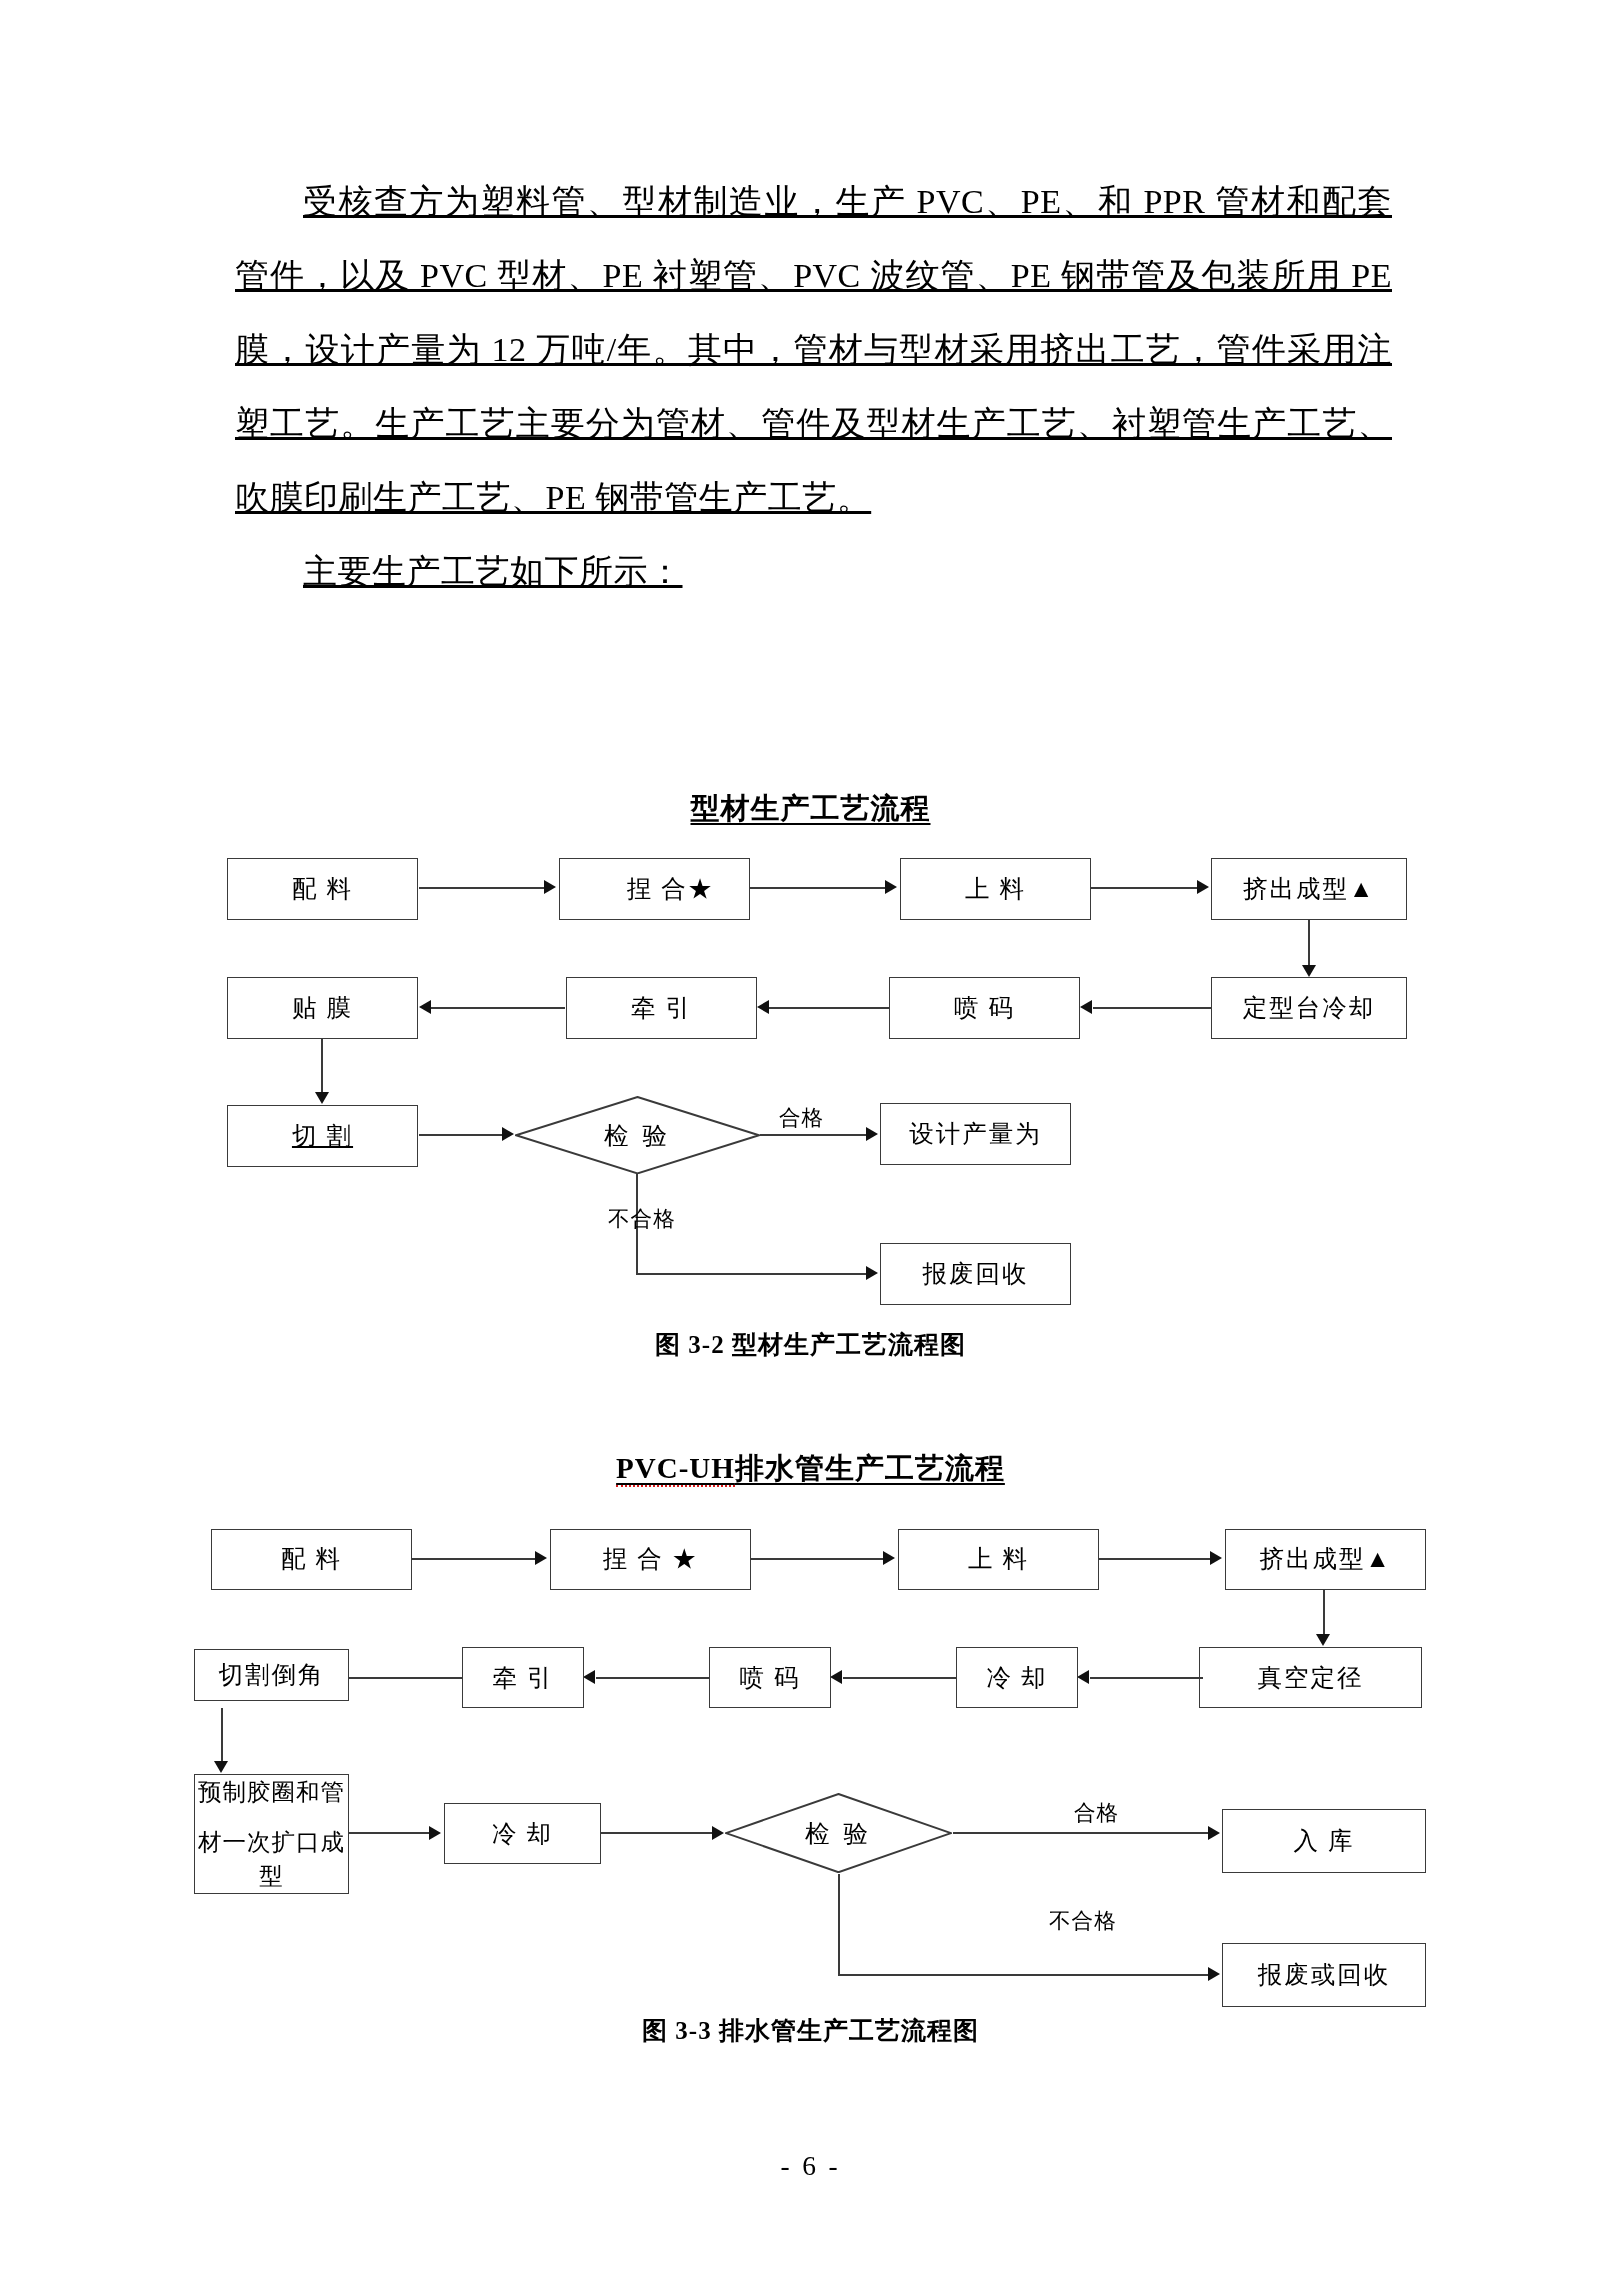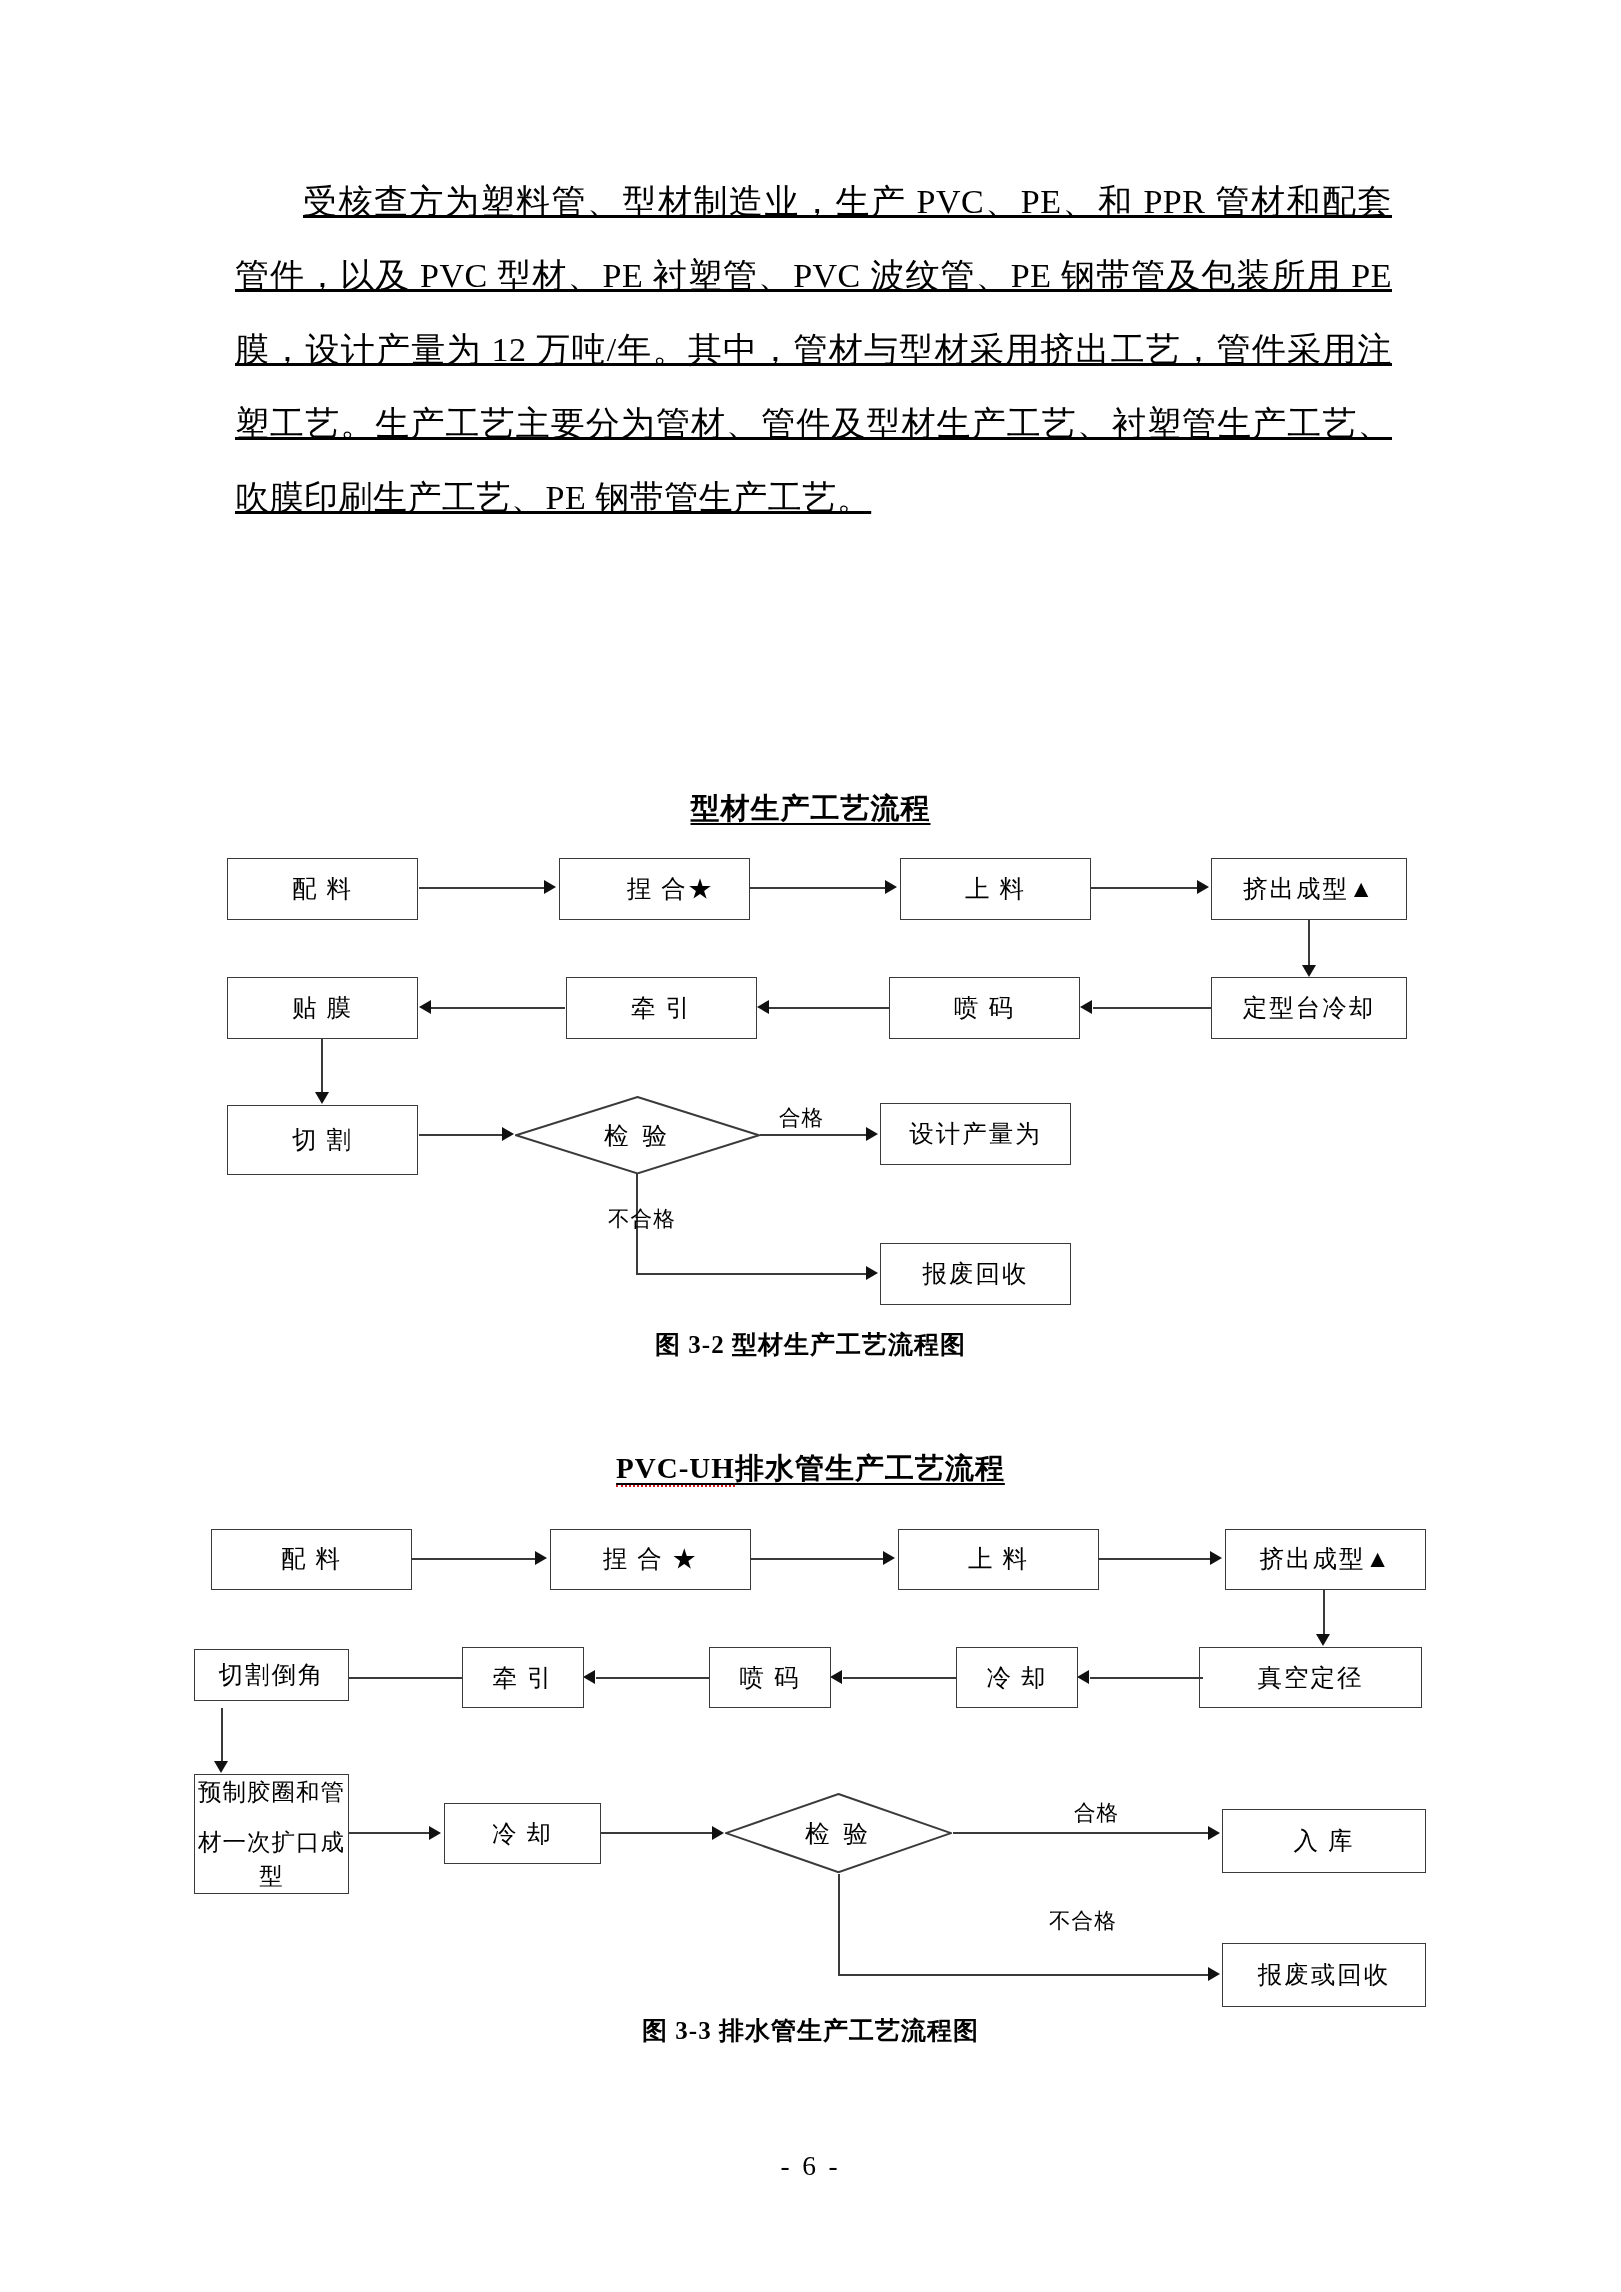--- a/index.html
+++ b/index.html
@@ -149,20 +149,21 @@
     white-space: nowrap;
   }
 </style>
 </head>
 <body>
 
 <div class="page">
 
   <div class="body-block">
     <p class="para">受核查方为塑料管、型材制造业，生产 PVC、PE、和 PPR 管材和配套管件，以及 PVC 型材、PE 衬塑管、PVC 波纹管、PE 钢带管及包装所用 PE 膜，设计产量为 12 万吨/年。其中，管材与型材采用挤出工艺，管件采用注塑工艺。生产工艺主要分为管材、管件及型材生产工艺、衬塑管生产工艺、吹膜印刷生产工艺、PE 钢带管生产工艺。</p>
+    <p class="para">主要生产工艺如下所示：</p>
   </div>
 
   <div class="flow-title" style="top:789px;">
     <span class="u">型材生产工艺流程</span>
   </div>
 
   <div class="fc" style="left:0px; top:843px; width:1621px; height:421px;">
 
     <div class="node" style="left:227px; top:14.7px; width:191px; height:62px;">配 料</div>
     <div class="hline" style="left:419px; top:44px; width:127px;"></div>
@@ -191,21 +192,21 @@
 
     <div class="node" style="left:566px; top:134px; width:191px; height:62px;">牵 引</div>
     <div class="hline" style="left:431px; top:164px; width:134px;"></div>
     <div class="arrowL" style="left:419px; top:157px;"></div>
 
     <div class="node" style="left:227px; top:134px; width:191px; height:62px;">贴 膜</div>
 
     <div class="vline" style="left:321px; top:196px; height:59px;"></div>
     <div class="arrowD" style="left:315px; top:249px;"></div>
 
-    <div class="node" style="left:227px; top:262px; width:191px; height:70px;">切 割</div>
+    <div class="node" style="left:227px; top:262px; width:191px; height:62px;text-decoration:underline;">切 割</div>
     <div class="hline" style="left:419px; top:291px; width:85px;"></div>
     <div class="arrowR" style="left:502px; top:284px;"></div>
 
     <div class="diamond" style="left:515px; top:253px; width:245px; height:78px;">
       <svg class="dshape" viewBox="0 0 250 80" preserveAspectRatio="none">
         <polygon points="125,1 249,40 125,79 1,40" fill="#ffffff" stroke="#3a3a3a" stroke-width="2"></polygon>
       </svg>
       <div class="dlabel">检 验</div>
     </div>
 

